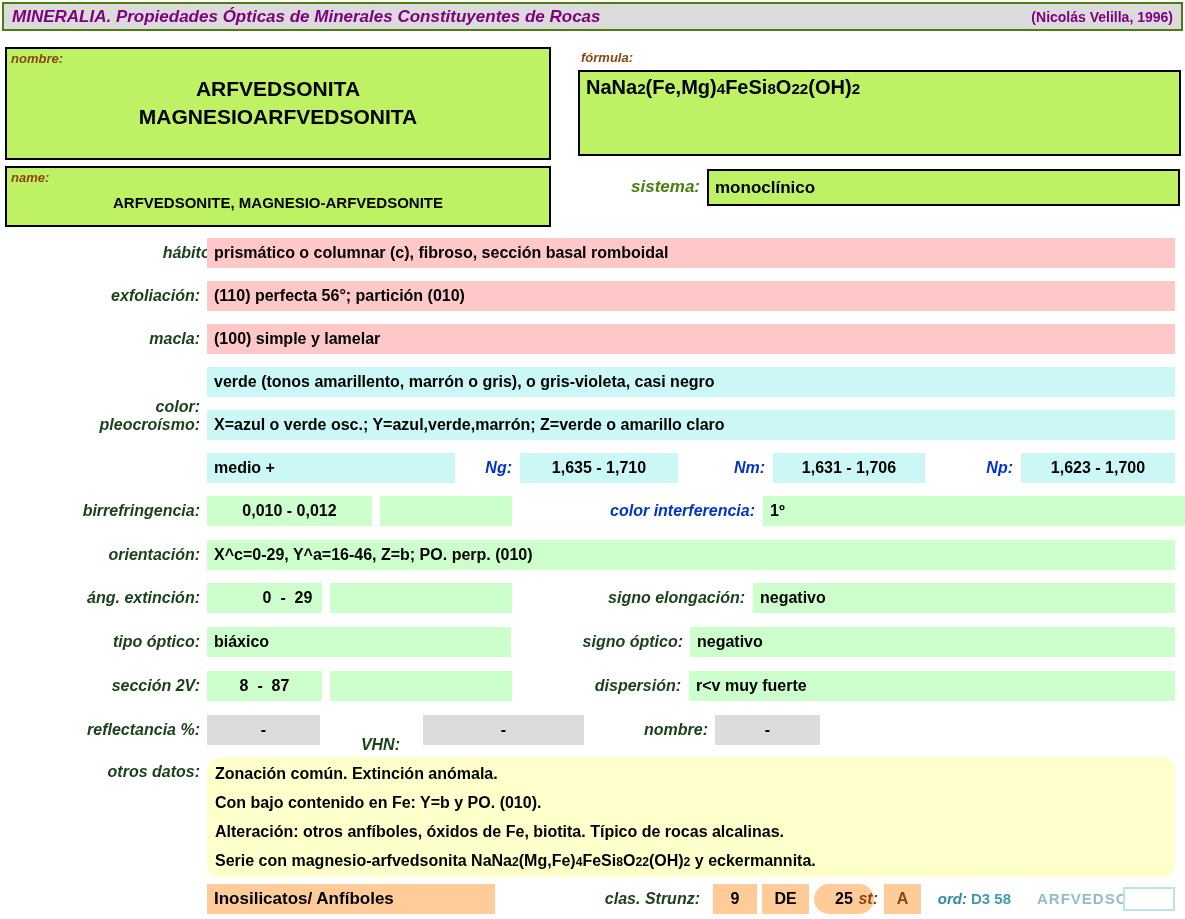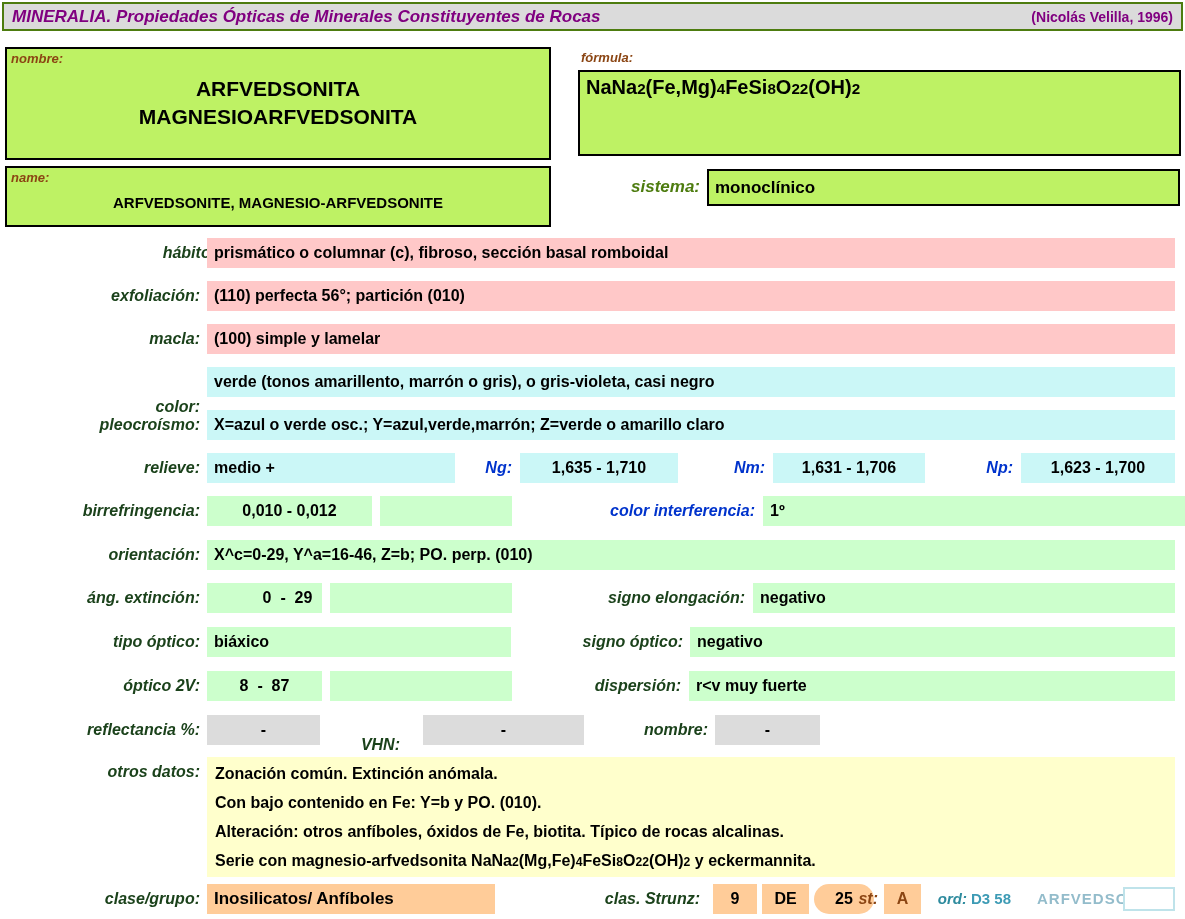--- a/index.html
+++ b/index.html
@@ -85,21 +85,20 @@
 
   <div class="abs lab" style="left:0;top:324px;width:200px;">macla:</div>
   <div class="abs fbox bg-pink" style="left:207px;top:324px;width:968px;">(100) simple y lamelar</div>
 
   <div class="abs lab" style="left:0;top:367px;width:200px;margin-top:25px;">color:</div>
   <div class="abs fbox bg-cyan" style="left:207px;top:367px;width:968px;">verde (tonos amarillento, marrón o gris), o gris-violeta, casi negro</div>
 
   <div class="abs lab" style="left:0;top:410px;width:200px;">pleocroísmo:</div>
   <div class="abs fbox bg-cyan" style="left:207px;top:410px;width:968px;">X=azul o verde osc.; Y=azul,verde,marrón; Z=verde o amarillo claro</div>
 
-  <div class="abs lab" style="left:0;top:453px;width:200px;">relieve:</div>
   <div class="abs fbox bg-cyan" style="left:207px;top:453px;width:248px;">medio +</div>
   <div class="abs lab lab-blue" style="left:440px;top:453px;width:72px;">Ng:</div>
   <div class="abs fbox bg-cyan center" style="left:520px;top:453px;width:158px;">1,635 - 1,710</div>
   <div class="abs lab lab-blue" style="left:695px;top:453px;width:70px;">Nm:</div>
   <div class="abs fbox bg-cyan center" style="left:773px;top:453px;width:152px;">1,631 - 1,706</div>
   <div class="abs lab lab-blue" style="left:945px;top:453px;width:68px;">Np:</div>
   <div class="abs fbox bg-cyan center" style="left:1021px;top:453px;width:154px;">1,623 - 1,700</div>
 
   <div class="abs lab" style="left:0;top:496px;width:200px;">birrefringencia:</div>
   <div class="abs fbox bg-green center" style="left:207px;top:496px;width:165px;">0,010 - 0,012</div>
@@ -114,42 +113,41 @@
   <div class="abs fbox bg-green center" style="left:207px;top:583px;width:115px;padding-left:46px;">0  -  29</div>
   <div class="abs fbox bg-green" style="left:330px;top:583px;width:182px;"></div>
   <div class="abs lab" style="left:530px;top:583px;width:215px;">signo elongación:</div>
   <div class="abs fbox bg-green" style="left:753px;top:583px;width:422px;">negativo</div>
 
   <div class="abs lab" style="left:0;top:627px;width:200px;">tipo óptico:</div>
   <div class="abs fbox bg-green" style="left:207px;top:627px;width:304px;">biáxico</div>
   <div class="abs lab" style="left:520px;top:627px;width:163px;font-style:italic;">signo óptico:</div>
   <div class="abs fbox bg-green" style="left:690px;top:627px;width:485px;">negativo</div>
 
-  <div class="abs lab" style="left:0;top:671px;width:200px;">óptico 2V:</div>
+  <div class="abs lab" style="left:0;top:671px;width:200px;">sección 2V:</div>
   <div class="abs fbox bg-green center" style="left:207px;top:671px;width:115px;">8  -  87</div>
   <div class="abs fbox bg-green" style="left:330px;top:671px;width:182px;"></div>
   <div class="abs lab" style="left:520px;top:671px;width:161px;">dispersión:</div>
   <div class="abs fbox bg-green" style="left:689px;top:671px;width:486px;">r&lt;v muy fuerte</div>
 
   <div class="abs lab" style="left:0;top:715px;width:200px;">reflectancia %:</div>
   <div class="abs fbox bg-gray center" style="left:207px;top:715px;width:113px;">-</div>
   <div class="abs lab" style="left:330px;top:730px;width:70px;text-align:right;">VHN:</div>
   <div class="abs fbox bg-gray center" style="left:423px;top:715px;width:161px;">-</div>
   <div class="abs lab" style="left:610px;top:715px;width:98px;">nombre:</div>
   <div class="abs fbox bg-gray center" style="left:715px;top:715px;width:105px;">-</div>
 
   <div class="abs lab" style="left:0;top:757px;width:200px;">otros datos:</div>
-  <div class="abs bg-yellow otros" style="left:207px;top:757px;width:968px;height:120px;">
+  <div class="abs bg-yellow otros" style="left:207px;top:757px;width:968px;height:120px;border-radius:13px;">
     <div>Zonación común. Extinción anómala.</div>
     <div>Con bajo contenido en Fe: Y=b y PO. (010).</div>
     <div>Alteración: otros anfíboles, óxidos de Fe, biotita. Típico de rocas alcalinas.</div>
     <div><span>Serie con magnesio-arfvedsonita NaNa</span><span class="fsub">2</span><span>(Mg,Fe)</span><span class="fsub">4</span><span>FeSi</span><span class="fsub">8</span><span>O</span><span class="fsub">22</span><span>(OH)</span><span class="fsub">2</span><span> y eckermannita.</span></div>
   </div>
 
-  <div class="abs lab" style="left:0;top:884px;width:200px;">clase/grupo:</div>
   <div class="abs fbox bg-orange" style="left:207px;top:884px;width:288px;font-size:17px;">Inosilicatos/ Anfíboles</div>
   <div class="abs lab" style="left:555px;top:884px;width:145px;">clas. Strunz:</div>
   <div class="abs fbox bg-orange center" style="left:713px;top:884px;width:44px;">9</div>
   <div class="abs fbox bg-orange center" style="left:762px;top:884px;width:47px;">DE</div>
   <div class="abs fbox bg-orange center" style="left:814px;top:884px;width:60px;border-radius:15px;">25</div>
   <div class="abs lab lab-brown" style="left:840px;top:884px;width:38px;">st:</div>
   <div class="abs fbox bg-orange center" style="left:884px;top:884px;width:37px;color:#8B4513;">A</div>
   <div class="abs lab lab-teal" style="left:927px;top:884px;width:40px;font-size:15px;">ord:</div>
   <div class="abs teal-val" style="left:971px;top:884px;">D3 58</div>
   <div class="abs code-val" style="left:1037px;top:884px;">ARFVEDSO</div>

